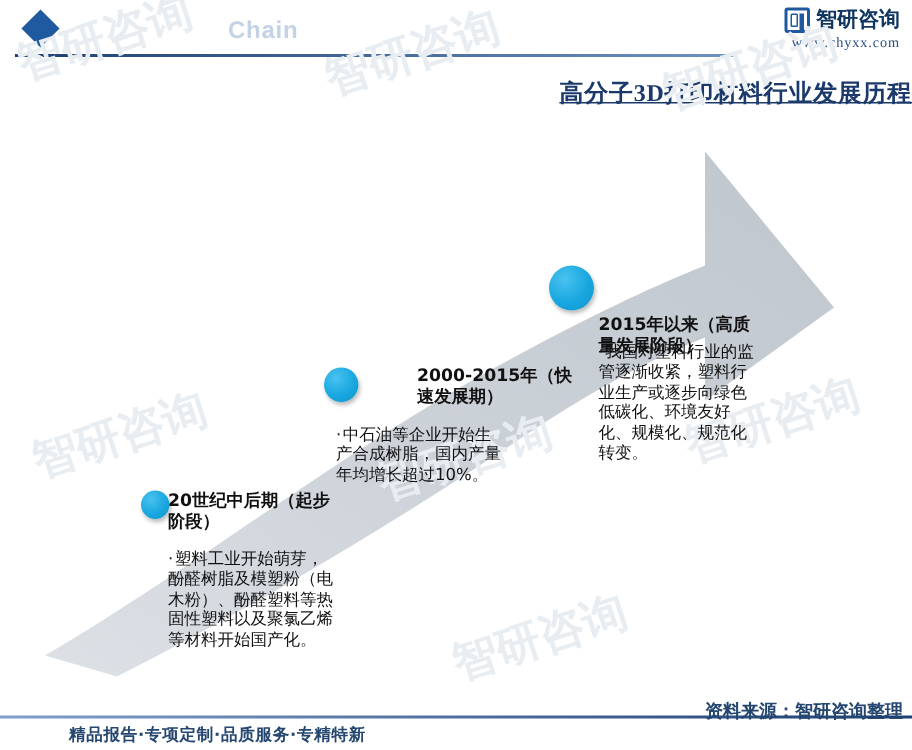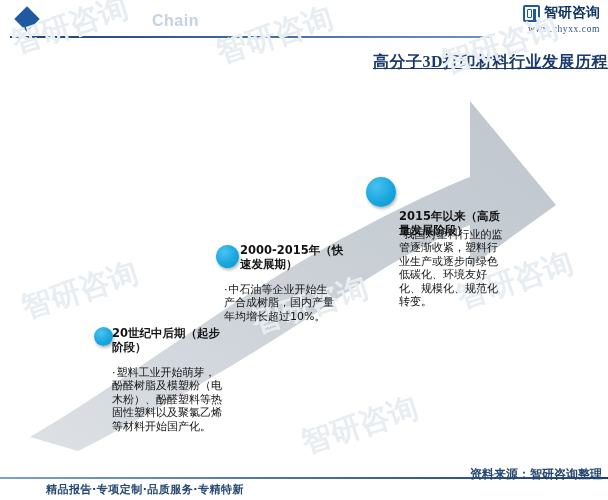--- a/index.html
+++ b/index.html
@@ -77,21 +77,21 @@
     font-size:11px;color:#111111;line-height:1.22;
     font-family:"DejaVu Sans",sans-serif;
   }
   .m-body:before{content:"\00B7";margin-right:1px;}
   
   #dot1{left:94px;top:327px;width:19px;height:19px;}
   #head1{left:112px;top:326px;width:112px;}
   #body1{left:112px;top:366px;width:112px;}
   
   #dot2{left:216px;top:245px;width:23px;height:23px;}
-  #head2{left:240px;top:243px;width:112px;}
+  #head2{left:240px;top:243px;width:112px;padding-left:38px;}
   #body2{left:224px;top:283px;width:112px;}
   
   #dot3{left:366px;top:177px;width:30px;height:30px;}
   #head3{left:399px;top:198px;width:106px;margin-top:11px;}
   #body3{left:399px;top:228px;width:106px;}
   
   .wm{
     position:absolute;color:#e8edf2;font-weight:bold;
     font-family:"DejaVu Sans",sans-serif;
     pointer-events:none;user-select:none;white-space:nowrap;

